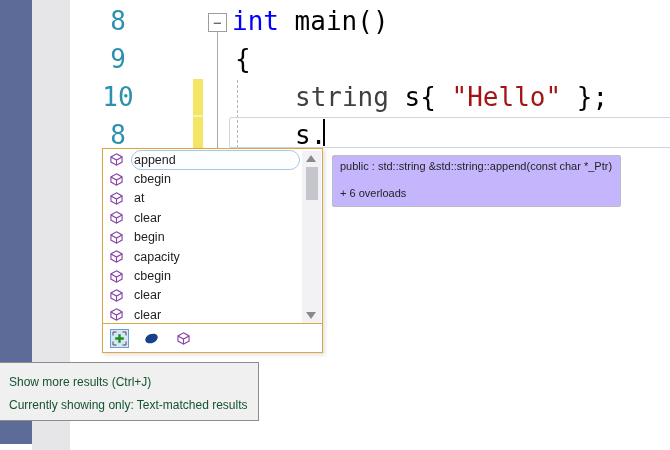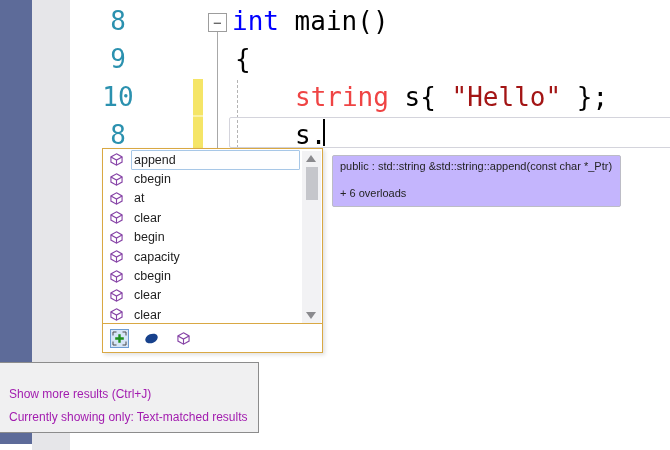--- a/index.html
+++ b/index.html
@@ -8,21 +8,21 @@
 
   
   .nav-strip{position:absolute;left:0;top:0;width:32px;height:444px;background:#5D6B99;}
   .gutter-strip{position:absolute;left:32px;top:0;width:38px;height:450px;background:#E6E6E9;}
 
   
   .code,.linenum{font-family:"DejaVu Sans Mono","Liberation Mono",monospace;font-size:26px;line-height:38px;white-space:pre;}
   .linenum{position:absolute;left:90px;width:56px;text-align:center;color:#2B91AF;}
   .code-line{position:absolute;color:#000;}
   .tok-kw{color:#0000FF;}
-  .tok-type{color:#ef4444;}
+  .tok-type{color:#404040;}
   .tok-str{color:#A31515;}
 
   .change-bar{position:absolute;left:193px;top:79px;width:10px;height:69px;background:#F5E567;}
   .change-bar .split{position:absolute;left:0;top:36px;width:10px;height:2px;background:#FAF2A6;}
 
   .fold-box{position:absolute;left:208px;top:13px;width:19px;height:19px;border:1px solid #9D9D9D;
     background:#fff;color:#3B3B3B;font-size:15px;line-height:17px;text-align:center;box-sizing:border-box;}
   .fold-line{position:absolute;left:217px;top:32px;width:1px;height:116px;background:#A8A8A8;}
   .indent-guide{position:absolute;left:237px;top:80px;height:68px;width:0;border-left:1px dashed #B4B4B4;}
 
@@ -31,21 +31,21 @@
   .caret{position:absolute;left:323px;top:119px;width:2px;height:27px;background:#000;}
 
   
   .popup{position:absolute;left:102px;top:148px;width:221px;height:205px;background:#fff;
     border:1px solid #D9A843;box-sizing:border-box;box-shadow:2px 2px 4px rgba(0,0,0,.12);}
   .ci-list{position:relative;width:100%;height:176px;overflow:hidden;padding-top:1px;box-sizing:border-box;}
   .ci-row{display:flex;align-items:center;height:19.4px;padding-left:7px;}
   .ci-row .ci-icon{width:13px;height:13px;flex:0 0 13px;margin-right:8px;}
   .ci-label-box{flex:1;height:18px;display:flex;align-items:center;margin-right:22px;
     border:1px solid transparent;border-radius:1px;padding-left:2px;}
-  .ci-row.selected .ci-label-box{border-color:#A6C7E7;background:#FDFEFF;}
+  .ci-row.selected .ci-label-box{border-color:#A6C7E7;background:#FDFEFF;border-radius:10px;}
   .ci-label{font-size:12.5px;color:#1E1E1E;}
 
   .sb{position:absolute;right:1px;top:2px;width:19px;height:172px;background:#F2F2F4;}
   .sb-arrow{position:absolute;left:4px;width:0;height:0;border-left:5.5px solid transparent;border-right:5.5px solid transparent;}
   .sb-up{top:4px;border-bottom:7px solid #8A8A8E;}
   .sb-down{bottom:4px;border-top:7px solid #8A8A8E;}
   .sb-thumb{position:absolute;left:3.5px;top:16px;width:12px;height:33px;background:#C5C6CB;}
 
   .ci-toolbar{position:absolute;left:0;right:0;bottom:0;height:28px;border-top:1px solid #D9A843;
     display:flex;align-items:center;padding-left:7px;gap:13px;background:#fff;}
@@ -53,21 +53,21 @@
   .tool-btn.active{background:#D6E5F7;border:1px solid #6D9BD1;box-sizing:border-box;}
   .bean{width:13px;height:9px;border-radius:50%;background:#17418C;transform:rotate(-22deg);}
 
   
   .sig-tip{position:absolute;left:332px;top:155px;background:#c4b5fd;border:1px solid #BCBCC6;
     border-radius:2px;padding:4px 8px 5px 7px;font-size:11px;line-height:13.5px;color:#242424;white-space:nowrap;}
   .sig-spacer{height:13.5px;}
 
   
   .status-tip{position:absolute;left:-1px;top:362px;background:#F0F0F1;border:1px solid #8C8C8C;
-    padding:24px 10px 8px 9px;font-size:12px;line-height:14px;color:#a21caf;white-space:nowrap;}
+    padding:12px 10px 8px 9px;font-size:12px;line-height:14px;color:#14532d;white-space:nowrap;}
   .status-tip .gap{height:9px;}
 </style>
 </head>
 <body>
 
 <div class="stage">
 
   <div class="nav-strip"></div>
   <div class="gutter-strip"></div>
 

